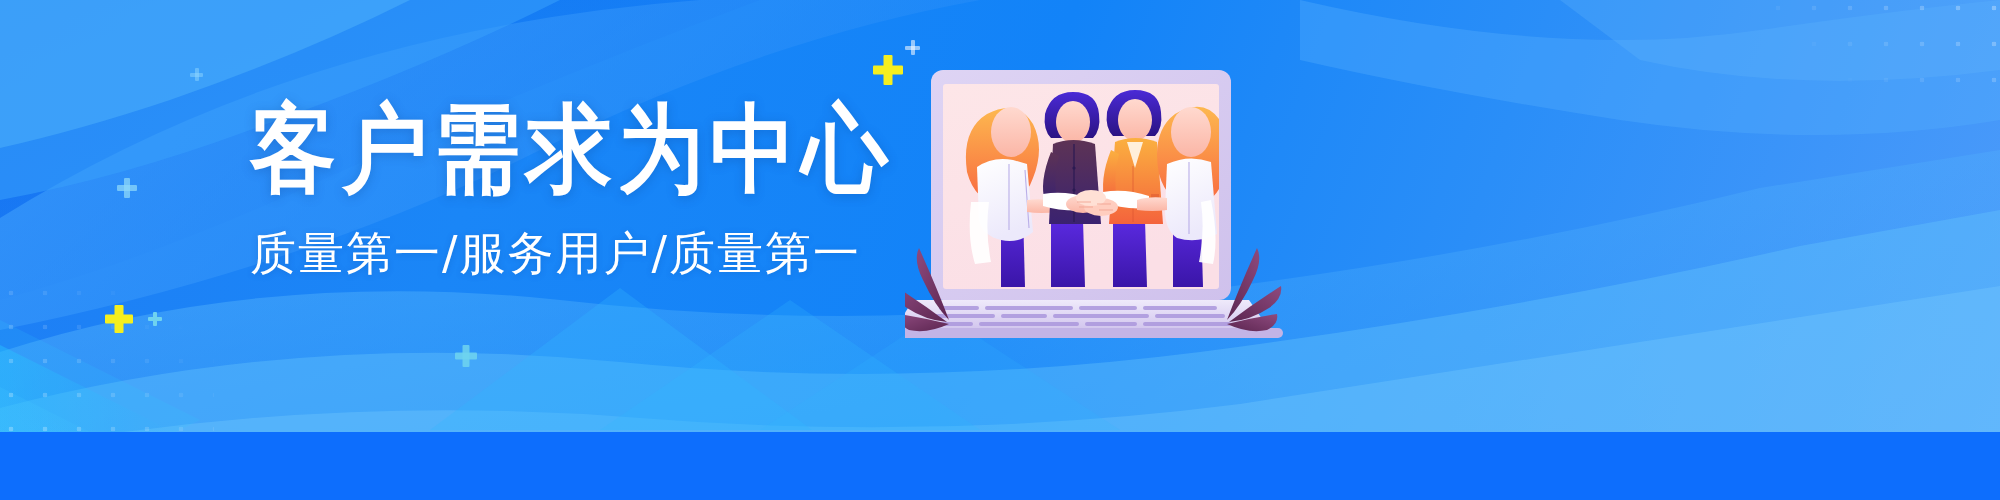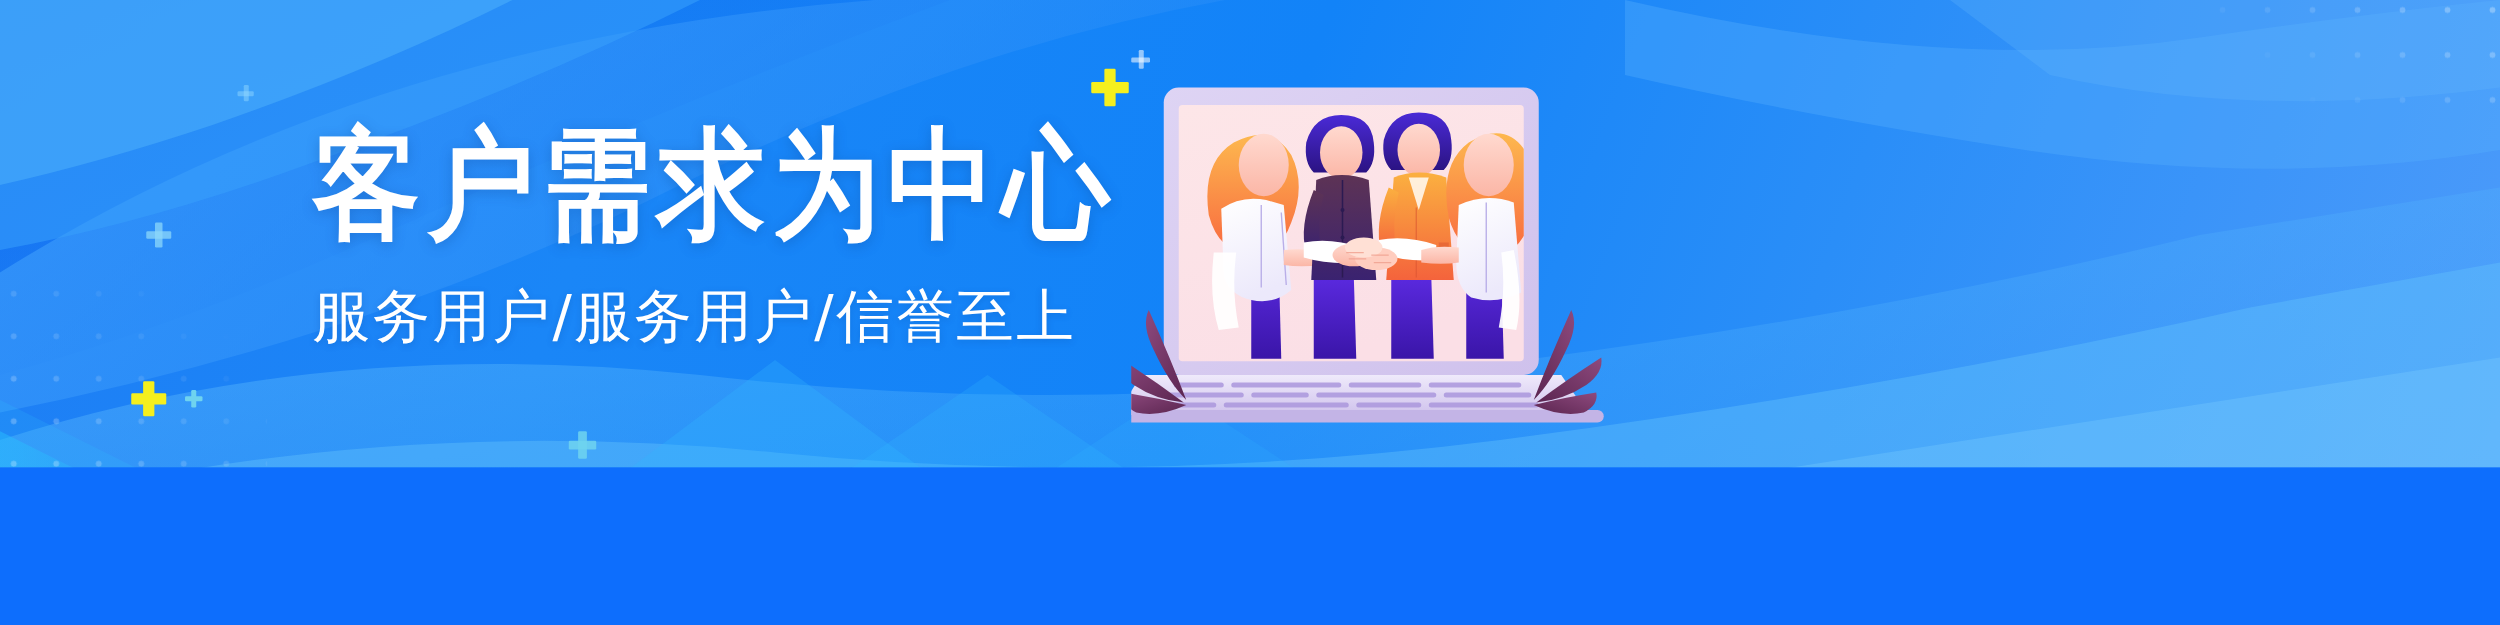--- a/index.html
+++ b/index.html
@@ -1,17 +1,17 @@
 <!DOCTYPE html>
 <html><head>
 <meta charset="utf-8">
 <style>
   html,body{margin:0;padding:0;background:#0d6efd;}
   body{font-family:"Liberation Sans","DejaVu Sans",sans-serif;}
-  #banner{position:relative;width:2000px;height:374px;overflow:hidden;
+  #banner{position:relative;width:2000px;height:432px;overflow:hidden;
     background:linear-gradient(110deg,#1f7ef5 0%,#1a86f7 25%,#1283f8 50%,#2a8ef8 72%,#4d9bfa 100%);}
   .layer{position:absolute;inset:0;overflow:hidden;pointer-events:none;}
   .layer svg{position:absolute;inset:0;width:2000px;height:500px;}
 
   
   #text-block{position:absolute;left:250px;top:100px;width:620px;z-index:40;}
   #headline{font-size:86px;line-height:1;font-weight:bold;color:#ffffff;
     letter-spacing:6px;white-space:nowrap;
     text-shadow:0 2px 10px rgba(10,60,140,.28);
     font-family:"DejaVu Sans","Liberation Sans",sans-serif;
@@ -109,21 +109,21 @@
   <div class="plus" style="left:190px;top:68px;width:13px;height:13px;--t:4px;color:rgba(150,220,255,.45);"></div>
   <div class="plus" style="left:117px;top:178px;width:20px;height:20px;--t:6px;color:rgba(140,215,250,.75);"></div>
   <div class="plus" style="left:905px;top:40px;width:15px;height:15px;--t:4px;color:rgba(255,255,255,.55);"></div>
   <div class="plus" style="left:873px;top:55px;width:30px;height:30px;--t:9px;color:#f5ef1e;"></div>
   <div class="plus" style="left:105px;top:305px;width:28px;height:28px;--t:9px;color:#f5ef1e;"></div>
   <div class="plus" style="left:148px;top:312px;width:14px;height:14px;--t:4px;color:#6fd3ef;"></div>
   <div class="plus" style="left:455px;top:345px;width:22px;height:22px;--t:7px;color:rgba(111,211,239,.85);"></div>
 
   <div id="text-block">
     <div id="headline">客户需求为中心</div>
-    <div id="subtitle">服务用户/服务用户/信誉至上</div>
+    <div id="subtitle">质量第一/服务用户/质量第一</div>
   </div>
 
   <div id="laptop">
     <svg viewBox="0 0 390 290">
       <defs>
         <linearGradient id="scrBg" x1="0" y1="0" x2="0.4" y2="1">
           <stop offset="0" stop-color="#fde6e8"></stop>
           <stop offset="1" stop-color="#fbdfe6"></stop>
         </linearGradient>
         <linearGradient id="bezel" x1="0" y1="0" x2="1" y2="1">

